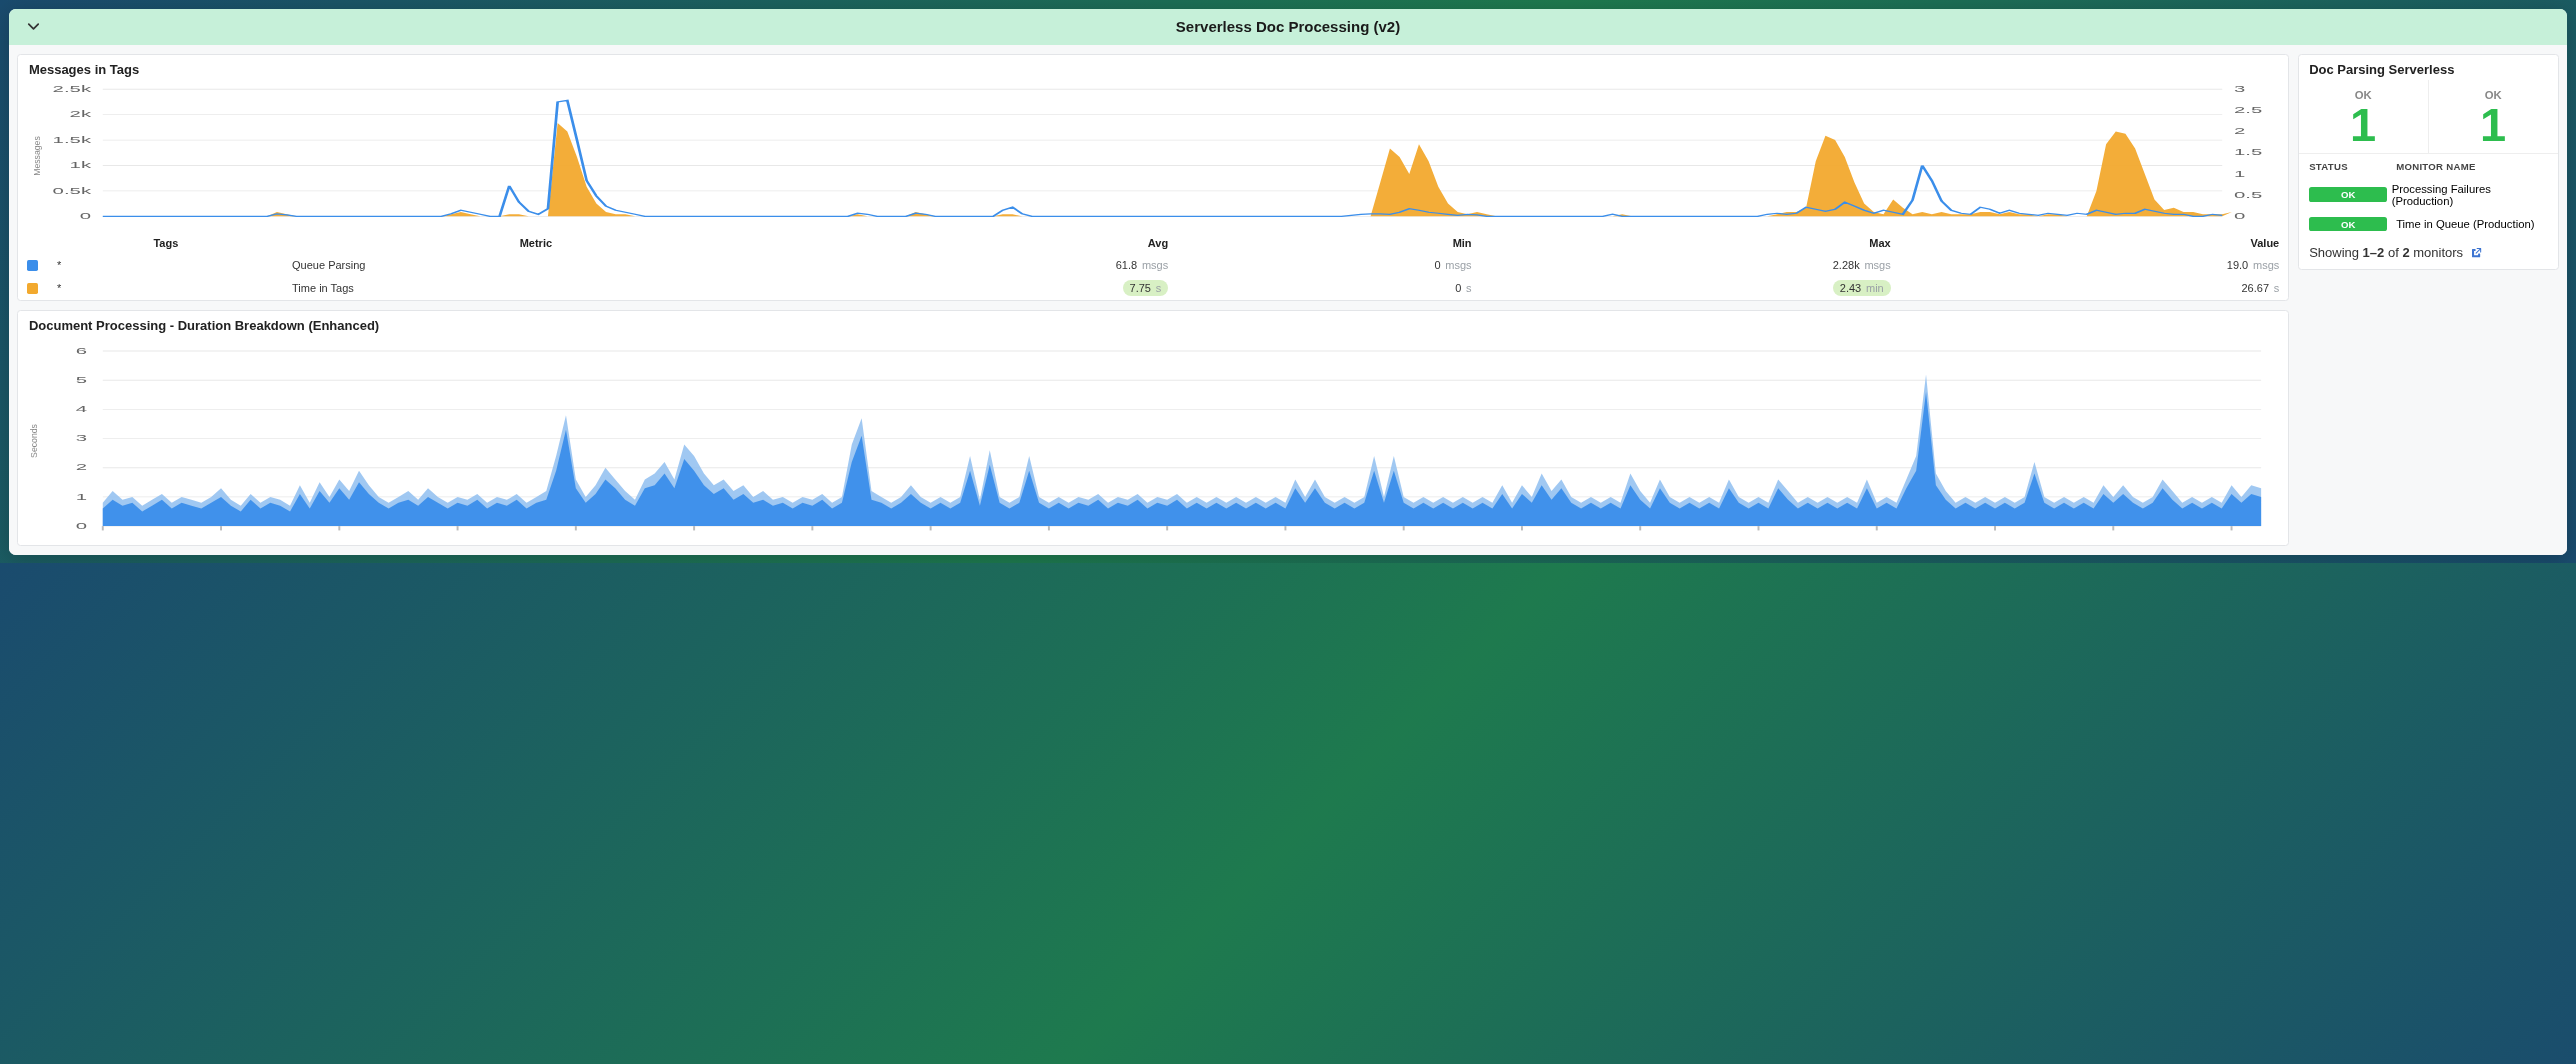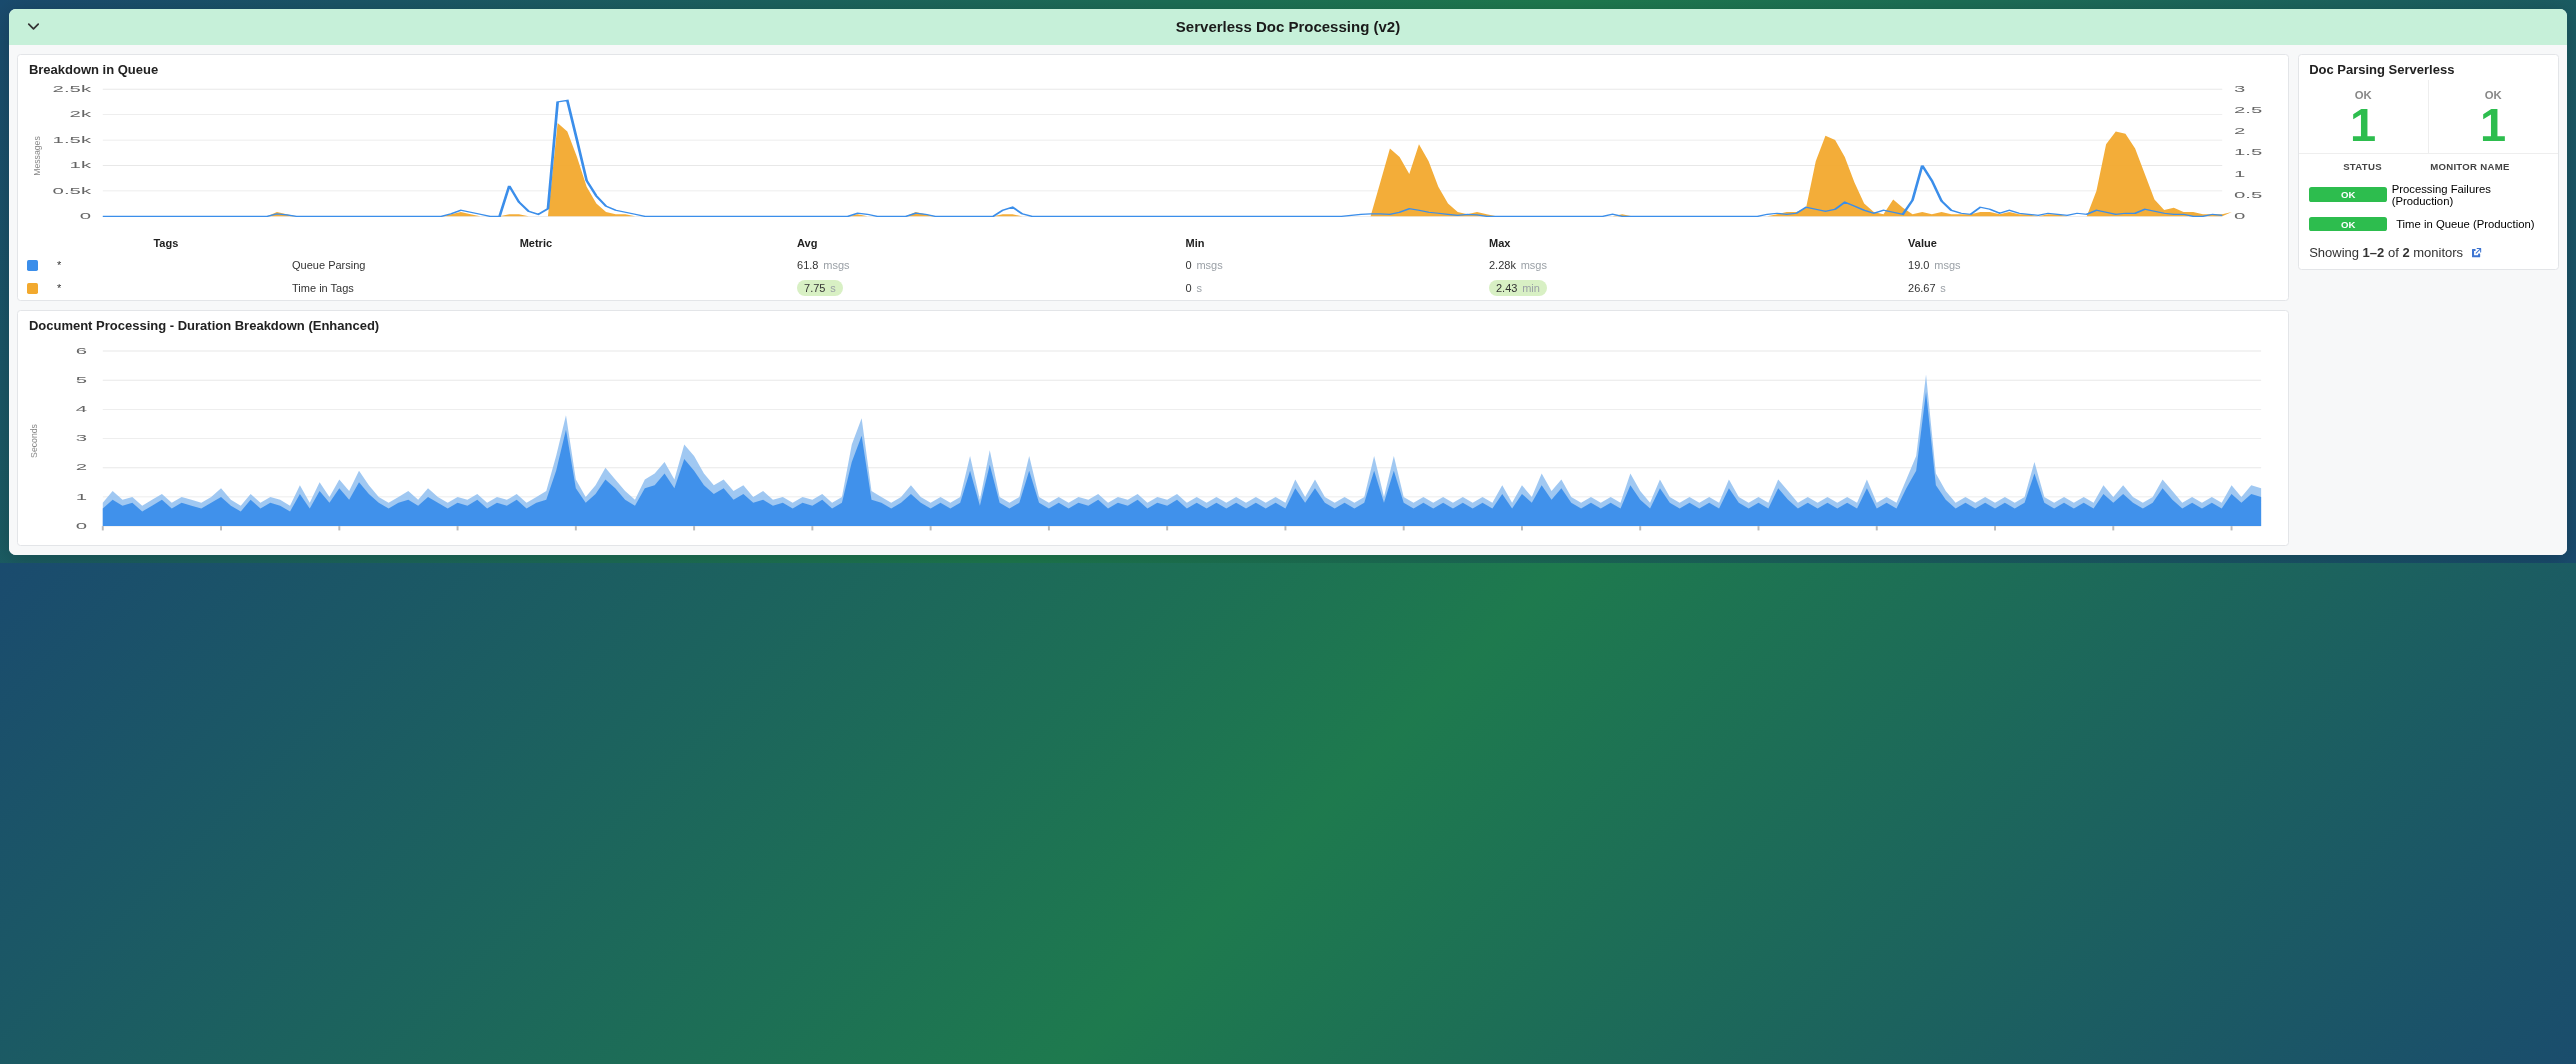--- a/index.html
+++ b/index.html
@@ -61,36 +61,36 @@
     border-collapse: collapse;
     font-size: 11px;
     color: #333;
   }
   .legend-table th {
     text-align: center;
     font-weight: 700;
     padding: 5.2px 8.7px;
     color: #222;
   }
-  .legend-table th.num, .legend-table td.num { text-align: left; }
+  .legend-table th.num, .legend-table td.num { text-align: right; }
   .legend-table td { padding: 4.4px 8.7px; white-space: nowrap; }
   .swatch { display:inline-block; width:10.5px; height:10.5px; border-radius:1.7px; vertical-align:middle; }
   .unit { color: #9aa0a6; margin-left: 1.7px; }
   .hl { background: #d8f0c4; border-radius: 8.7px; padding: 2px 7px; display:inline-block; }
   
   .chart2-wrap { position: relative; padding: 3.5px 7px 5.2px 7px; }
   .chart2-svg { width: 100%; height: 200px; display:block; }
   
   .ok-row { display:flex; }
   .ok-cell { flex:1; text-align:center; padding: 8.7px 0 5.2px 0; border-bottom:0.9px solid #eee; }
   .ok-cell:first-child { border-right:0.9px solid #eee; }
   .ok-label { color:#888; font-size:11.3px; font-weight:600; }
   .ok-num { color:#2dbd4e; font-size:47px; font-weight:800; line-height:1; }
   .mon-head { display:flex; padding:7px 10.5px 5.2px 10.5px; font-size:9.6px; font-weight:700; color:#444; letter-spacing:0.3px; }
-  .mon-head .c1 { width:87px;margin-left:34px; }
+  .mon-head .c1 { width:87px; }
   .mon-row { display:flex; align-items:center; padding:5.2px 10.5px; font-size:11.3px; }
   .mon-row .c1 { width:87px; }
   .badge-ok { background:#2dbd4e; color:#fff; font-size:9.6px; font-weight:700; padding:1.7px 0; width:78px; text-align:center; border-radius:2.6px; display:inline-block; }
   .showing { padding:8.7px 10.5px; font-size:13px; color:#333; display:flex; align-items:center; gap:7px;}
   .ext-icon { width:12.2px; height:12.2px; color:#3b73d1; cursor:pointer; }
   
   .tick-text { font-size: 10.5px; fill:#666; }
   .grid-line { stroke:#e8e8e8; stroke-width:1; }
 </style>
 </head>
@@ -103,21 +103,21 @@
           <path d="M6 9l6 6 6-6" fill="none" stroke="#333" stroke-width="2.2" stroke-linecap="round" stroke-linejoin="round"></path>
         </svg>
     </span>
     <h1>Serverless Doc Processing (v2)</h1>
   </div>
 
   <div class="content">
     <div class="col-left">
 
       <div class="card">
-        <div class="card-title">Breakdown in Queue</div>
+        <div class="card-title">Messages in Tags</div>
         <div class="chart1-wrap">
           <span class="axis-label-y">Messages</span>
           <svg class="chart1-svg" id="chart1-svg" preserveAspectRatio="none" viewBox="0 0 1160 170">
               <line class="grid-line" x1="40" x2="1130" y1="152" y2="152"></line>
               <text class="tick-text" x="34" y="155" text-anchor="end">0</text>
               <line class="grid-line" x1="40" x2="1130" y1="122.8" y2="122.8"></line>
               <text class="tick-text" x="34" y="125.8" text-anchor="end">0.5k</text>
               <line class="grid-line" x1="40" x2="1130" y1="93.6" y2="93.6"></line>
               <text class="tick-text" x="34" y="96.6" text-anchor="end">1k</text>
               <line class="grid-line" x1="40" x2="1130" y1="64.4" y2="64.4"></line>

